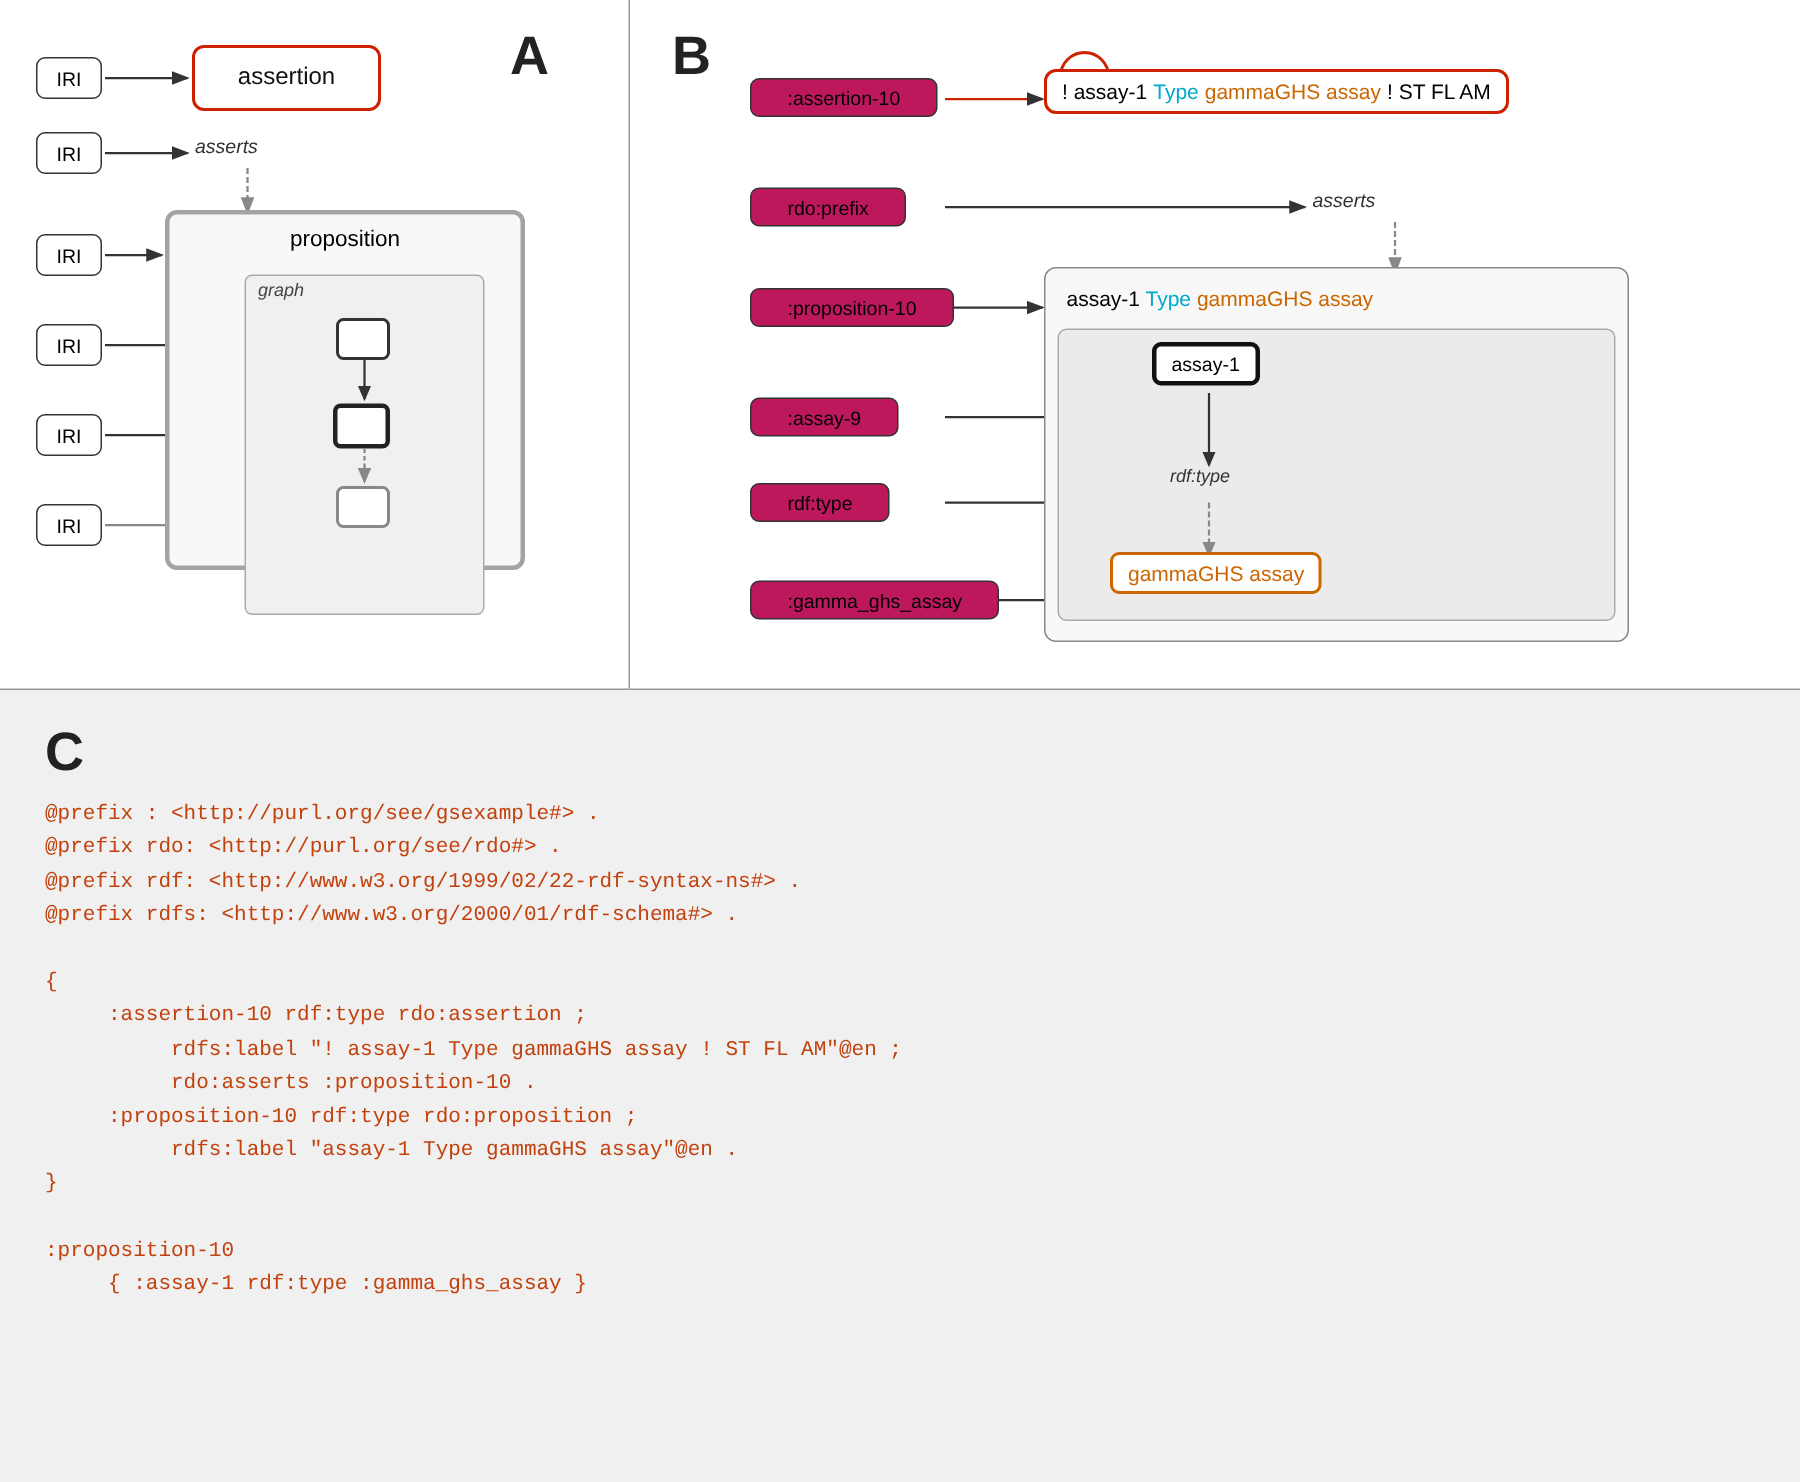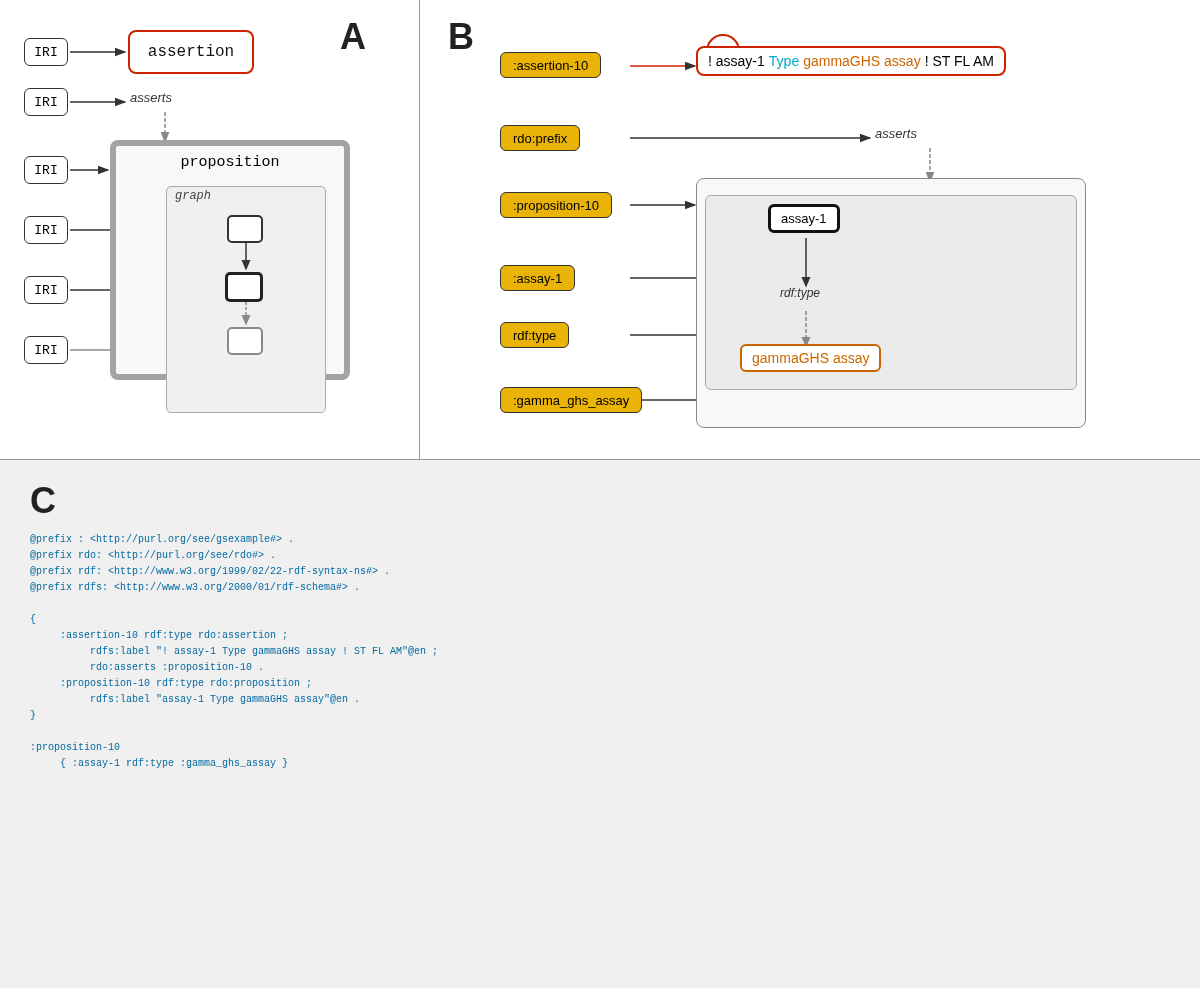--- a/index.html
+++ b/index.html
@@ -66,37 +66,36 @@
     .node-box {
       position: absolute;
       border: 1.5px solid #333;
       border-radius: 6px;
       background: #fff;
       display: flex;
       align-items: center;
       justify-content: center;
       font-size: 14px;
       white-space: nowrap;
-      font-family: Liberation Mono, monospace;
     }
     .node-iri {
       width: 44px; height: 28px;
       font-size: 13px;
     }
     .node-assertion {
       width: 126px; height: 44px;
       border: 2.5px solid #cc2200;
       border-radius: 8px;
       font-size: 16px;
       font-weight: normal;
       color: #111;
     }
     .node-proposition {
       width: 200px; height: 220px;
-      border: 6px solid #a3a3a3;
+      border: 3px solid #a3a3a3;
       border-radius: 8px;
       background: #f8f8f8;
       flex-direction: column;
       align-items: flex-start;
       padding: 8px 10px;
       font-size: 15px;
     }
     .node-small {
       width: 36px; height: 28px;
       border: 2px solid #333;
@@ -140,23 +139,23 @@
       margin-top: 10px;
     }
 
     
     .text-cyan { color: #00aacc; }
     .text-orange { color: #cc6600; }
 
     
     .code-block {
       font-family: 'Courier New', monospace;
-      font-size: 10px;
+      font-size: 14px;
       line-height: 1.6;
-      color: #0369a1;
+      color: #c2410c;
       white-space: pre;
     }
 
     
     .graph-label {
       font-style: italic;
       font-size: 12px;
       color: #444;
       margin-bottom: 4px;
       margin-left: 8px;
@@ -166,25 +165,25 @@
       height: 155px;
       border: 1.5px solid #aaa;
       border-radius: 5px;
       background: #f0f0f0;
       position: relative;
       margin-top: 2px;
     }
     .b-node {
       border: 1.5px solid #333;
       border-radius: 6px;
-      background: #eab308;
+      background: #be185d;
       display: inline-flex;
       align-items: center;
       justify-content: center;
-      padding: 4px 12px;
+      padding: 4px 24px;
       font-size: 13px;
       white-space: nowrap;
       min-width: 44px;
       min-height: 26px;
     }
 
     
     .a10-circle {
       position: absolute;
       width: 34px; height: 34px;
@@ -309,39 +308,42 @@
 
         <line x1="130" y1="370" x2="243" y2="370" stroke="#333" stroke-width="1.5" marker-end="url(#arrowB)"></line>
       </svg>
 
       <div class="b-node" style="position:absolute;left:0;top:22px;">:assertion-10</div>
 
       <div class="b-node" style="position:absolute;left:0;top:95px;">rdo:prefix</div>
 
       <div class="b-node" style="position:absolute;left:0;top:162px;">:proposition-10</div>
 
-      <div class="b-node" style="position:absolute;left:0;top:235px;">:assay-1</div>
+      <div class="b-node" style="position:absolute;left:0;top:235px;">:assay-9</div>
 
       <div class="b-node" style="position:absolute;left:0;top:292px;">rdf:type</div>
 
       <div class="b-node" style="position:absolute;left:0;top:357px;text-align:center;">:gamma_ghs_assay</div>
 
       <div class="a10-circle" style="position:absolute;left:206px;top:4px;">A10</div>
 
       <div style="position:absolute;left:196px;top:16px;border:2.5px solid #cc2200;border-radius:8px;background:#fff;padding:5px 10px;font-size:14px;display:flex;align-items:center;gap:4px;white-space:nowrap;justify-content:flex-end;">
         <span>! assay-1 </span>
         <span class="text-cyan">Type</span>
         <span class="text-orange"> <span>gammaGHS assay</span></span>
         <span> ! ST FL AM</span>
       </div>
 
       <div style="position:absolute;left:375px;top:96px;font-style:italic;font-size:13px;color:#333;">asserts</div>
 
       <div style="position:absolute;left:196px;top:148px;width:390px;height:250px;border:1.5px solid #888;border-radius:8px;background:#f8f8f8;padding:8px;">
 
+        <div style="font-size:14px;padding:4px 6px;white-space:nowrap;">
+          assay-1 <span class="text-cyan">Type</span> <span class="text-orange">gammaGHS assay</span>
+        </div>
 
         <div style="border:1.5px solid #aaa;border-radius:6px;background:#ebebeb;padding:10px;margin-top:8px;position:relative;height:195px;">
           <svg style="position:absolute;top:0;left:0;width:100%;height:100%;pointer-events:none;">
             <defs>
               <marker id="arrowBi" markerWidth="7" markerHeight="7" refX="6" refY="3" orient="auto">
                 <path d="M0,0 L0,6 L7,3 z" fill="#333"></path>
               </marker>
               <marker id="arrowBig" markerWidth="7" markerHeight="7" refX="6" refY="3" orient="auto">
                 <path d="M0,0 L0,6 L7,3 z" fill="#888"></path>
               </marker>

